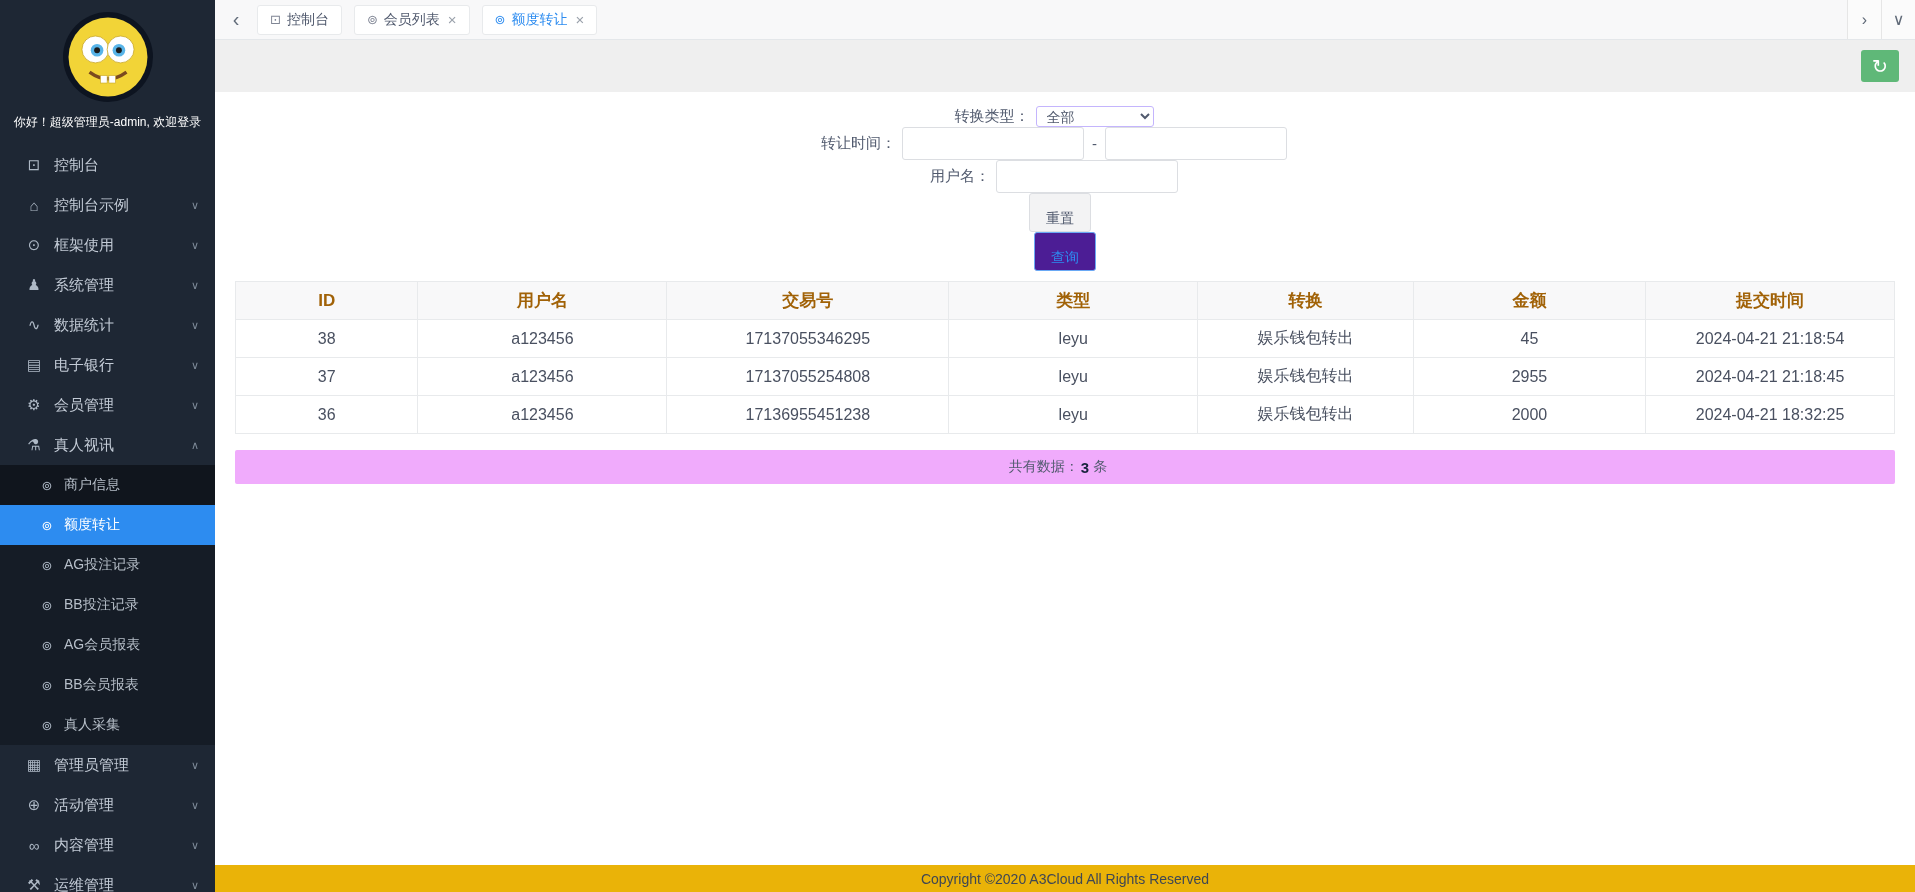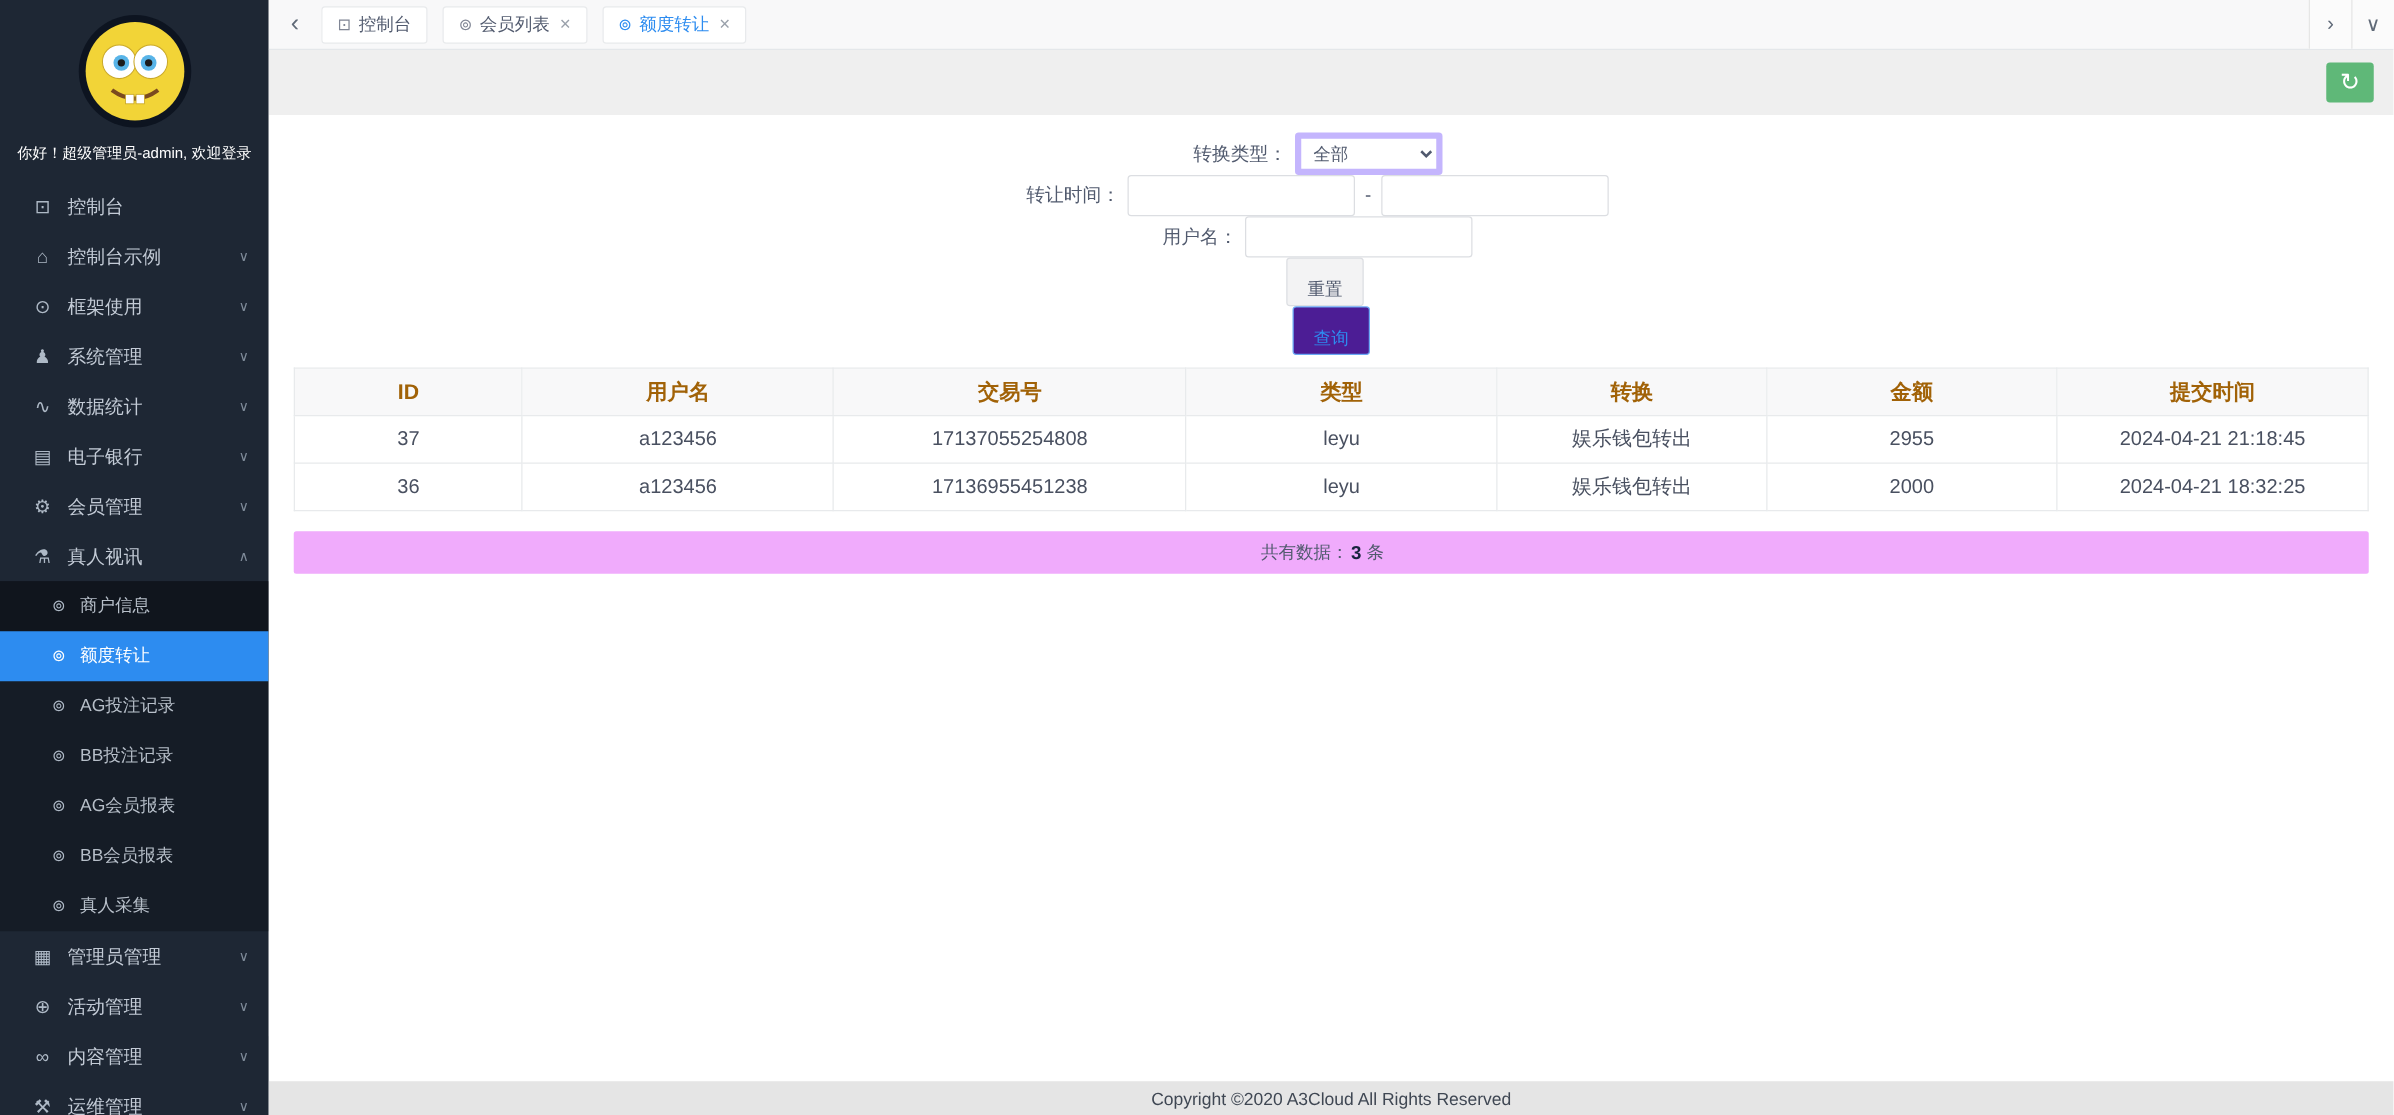--- a/index.html
+++ b/index.html
@@ -37,36 +37,36 @@
   .tab-right { display:flex; align-items:stretch; }
   .tr-btn { width:34px; display:flex; align-items:center; justify-content:center; color:#606a78; font-size:16px; border-left:1px solid #e6e6e6; cursor:pointer; background:#fbfbfb; }
 
   .toolbar { height:52px; background:#efefef; display:flex; align-items:center; justify-content:flex-end; padding-right:16px; flex-shrink:0; }
   .refresh-btn { width:38px; height:32px; background:#5fb878; border-radius:3px; color:#fff; font-size:19px; display:flex; align-items:center; justify-content:center; cursor:pointer; }
 
   .panel { flex:1; background:#fff; padding:14px 20px 0; overflow:hidden; }
   .filter-row { display:flex; align-items:center; justify-content:center; margin-bottom:10px; font-size:15px; color:#515a6e;flex-direction:column; }
   .f-group { display:flex; align-items:center; margin-right:22px; }
   .f-label { margin-right:6px; white-space:nowrap; }
-  .f-select { width:118px; height:34px; border:5px solid #c4b5fd; border-radius:3px; background:#fff; font-size:14px; color:#515a6e; padding:0 6px; }
+  .f-select { width:118px; height:21px; border:1px solid #c4b5fd; border-radius:3px; background:#fff; font-size:14px; color:#515a6e; padding:0 6px; }
   .f-input { width:182px; height:33px; border:1px solid #dcdee2; border-radius:3px; padding:0 8px; font-size:14px; color:#515a6e; background:#fff; }
   .f-dash { margin:0 8px; color:#515a6e; }
   .btn { height:39px; padding:16px 16px; border-radius:3px; font-size:14px; cursor:pointer; }
   .btn-reset { background:#f3f3f4; border:1px solid #dcdee2; color:#515a6e; margin-right:10px; }
   .btn-search { background:#4c1d95; border:1px solid #6aa9f5; color:#2d8cf0; }
 
   table { width:100%; border-collapse:collapse; table-layout:fixed; }
   th,td { border:1px solid #e8eaec; text-align:center; height:38px; overflow:hidden; white-space:nowrap; }
   th { background:#f8f8f9; font-weight:bold; font-size:17px; color:#a16207; }
   td { color:#495060; font-size:16px; background:#fff; }
 
   .summary-bar { margin-top:16px; background:#f0abfc; height:34px; display:flex; align-items:center; justify-content:center; padding-right:14px; font-size:14px; color:#515a6e; border-radius:2px; }
   .summary-bar b { margin:0 4px 0 2px; font-size:15px; color:#17233d; }
 
-  .footer { height:27px; background:#e5e5e5; display:flex; align-items:center; justify-content:center; font-size:14px; color:#3f4753; flex-shrink:0;margin-top:36px; }
+  .footer { height:27px; background:#eab308; display:flex; align-items:center; justify-content:center; font-size:14px; color:#3f4753; flex-shrink:0;margin-top:36px; }
 </style>
 </head>
 <body>
 
 <div class="sidebar">
   <div class="logo-wrap">
     <div class="logo-circle">
       <svg viewBox="0 0 100 100">
         <circle cx="50" cy="50" r="47" fill="#f2d437"></circle>
         <circle cx="35" cy="41" r="16" fill="#ffffff" stroke="#caa92a" stroke-width="1"></circle>
@@ -252,20 +252,29 @@
             <th>用户名</th>
             <th>交易号</th>
             <th>类型</th>
             <th>转换</th>
             <th>金额</th>
             <th>提交时间</th>
           </tr>
         </thead>
       <tbody>
           <tr>
+            <td>38</td>
+            <td>a123456</td>
+            <td>17137055346295</td>
+            <td>leyu</td>
+            <td>娱乐钱包转出</td>
+            <td>45</td>
+            <td>2024-04-21 21:18:54</td>
+          </tr>
+          <tr>
             <td>37</td>
             <td>a123456</td>
             <td>17137055254808</td>
             <td>leyu</td>
             <td>娱乐钱包转出</td>
             <td>2955</td>
             <td>2024-04-21 21:18:45</td>
           </tr>
           <tr>
             <td>36</td>

